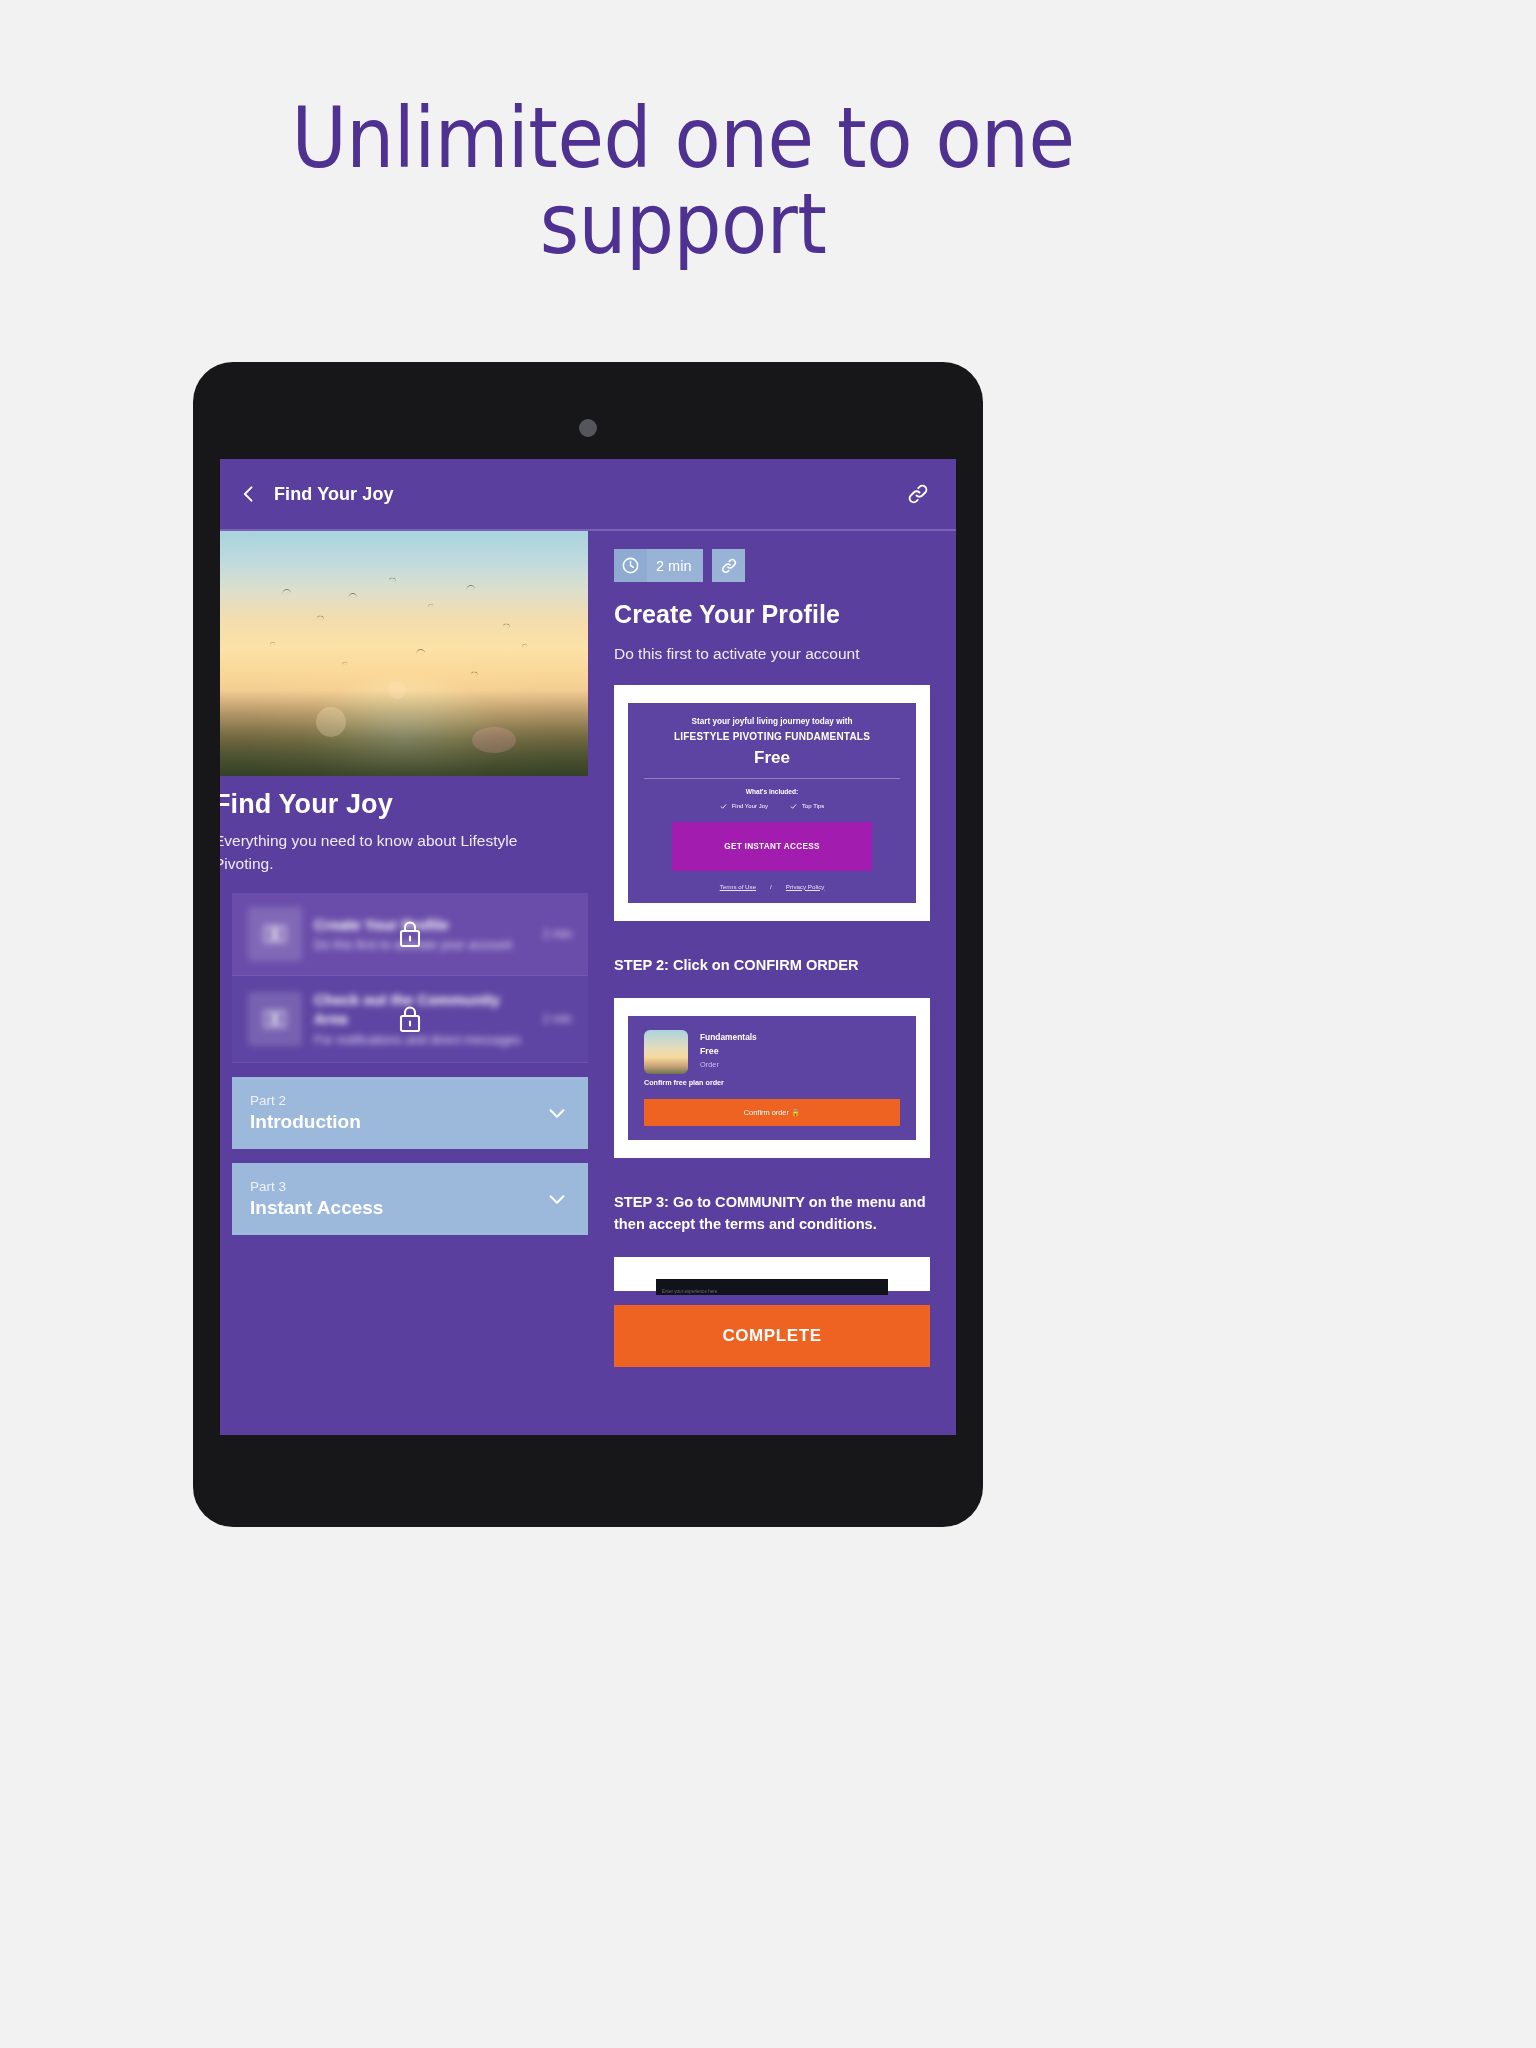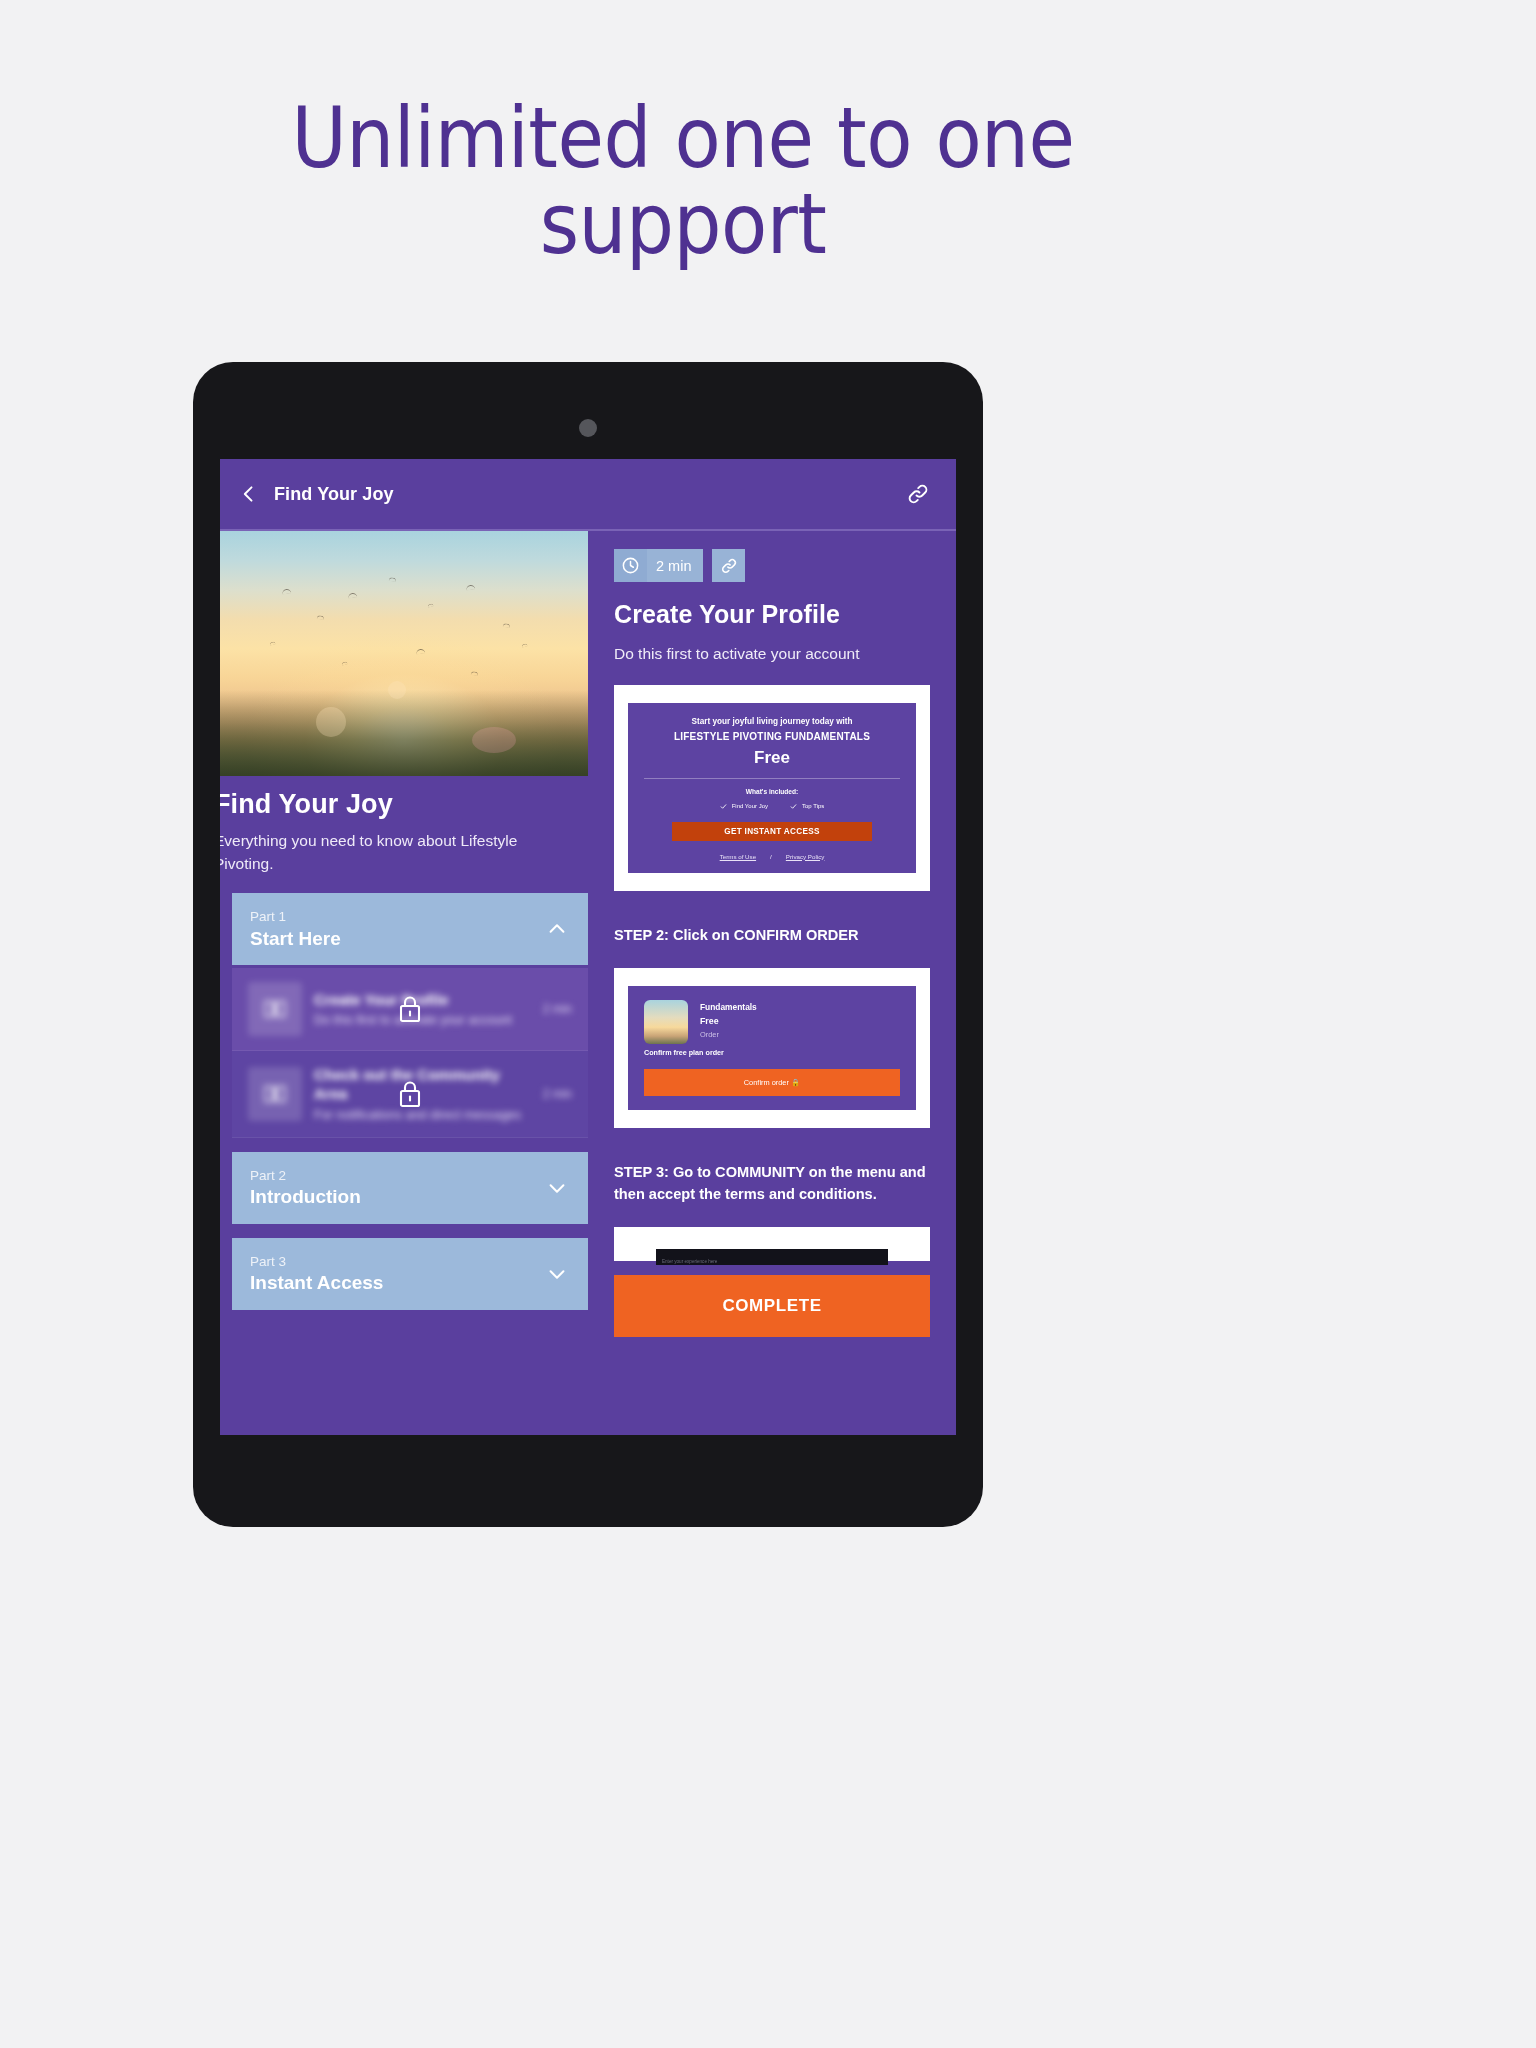--- a/index.html
+++ b/index.html
@@ -290,22 +290,22 @@
     padding: 14px 16px 13px 16px;
   }
   .s1-l1 { color:#fff; font-size: 8.2px; font-weight:700; text-align:center; }
   .s1-l2 { color:#fff; font-size: 10px; font-weight:700; text-align:center; margin-top:5px; letter-spacing:0.2px;}
   .s1-free { color:#fff; font-size: 17px; font-weight:700; text-align:center; margin-top:6px; }
   .s1-rule { border-top: 1px solid rgba(255,255,255,0.32); margin-top: 10px; }
   .s1-inc { color:#fff; font-size: 6.6px; font-weight:700; text-align:center; margin-top:9px; }
   .s1-feats { display:flex; justify-content:center; gap: 22px; margin-top:8px; align-items:center; }
   .s1-feat { display:flex; align-items:center; gap:5px; color:#fff; font-size:6px; line-height:1.25; }
   .s1-btn {
-    background: #c2410c; color:#fff; font-size: 8.2px; font-weight:700;
-    text-align:center; padding: 5px 0; margin: 11px 28px 0 28px; letter-spacing:0.3px;
+    background: #a21caf; color:#fff; font-size: 8.2px; font-weight:700;
+    text-align:center; padding: 20px 0; margin: 11px 28px 0 28px; letter-spacing:0.3px;
   }
   .s1-foot { display:flex; justify-content:center; align-items:center; gap:14px; margin-top:12px; }
   .s1-foot span { color:#e9e2f7; font-size:6.2px; text-decoration: underline; }
   .s1-slash { color:#e9e2f7; font-size:8px; text-decoration:none !important; }
 
   
   .s2-inner { background:#5d43a2; padding: 14px 16px; }
   .s2-row { display:flex; gap: 12px; }
   .s2-thumb {
     width: 44px; height: 44px; border-radius: 6px; flex:none;
@@ -393,31 +393,20 @@
             <div class="hero-flare" style="left:96px; top:176px; width:30px; height:30px;"></div>
             <div class="hero-flare" style="left:252px; top:196px; width:44px; height:26px; background:rgba(255,170,190,0.22);"></div>
             <div class="hero-flare" style="left:168px; top:150px; width:18px; height:18px;"></div>
           </div>
 
           <div class="course-head">
             <div class="course-title">Find Your Joy</div>
             <div class="course-sub">Everything you need to know about Lifestyle Pivoting.</div>
           </div>
 
-          <div class="section-head">
-            <div class="sh-text">
-              <div class="sh-part">Part 1</div>
-              <div class="sh-name">Start Here</div>
-            </div>
-            <span class="sh-chevron">
-              <svg width="22" height="22" viewBox="0 0 24 24" fill="none" stroke="#ffffff" stroke-width="2.2" stroke-linecap="round" stroke-linejoin="round">
-                  <polyline points="5,15 12,8 19,15"></polyline>
-                </svg>
-            </span>
-          </div>
 
           <div class="lesson-row">
             <div class="lesson-blur">
               <span class="lesson-thumb">
                 <svg width="26" height="26" viewBox="0 0 24 24" fill="none" stroke="rgba(255,255,255,0.8)" stroke-width="1.7" stroke-linecap="round" stroke-linejoin="round">
                   <path d="M3 5h7v14H3z"></path>
                     <path d="M14 5h7v14h-7z"></path>
                     <path d="M12 6v12"></path>
                 </svg>
               </span>

